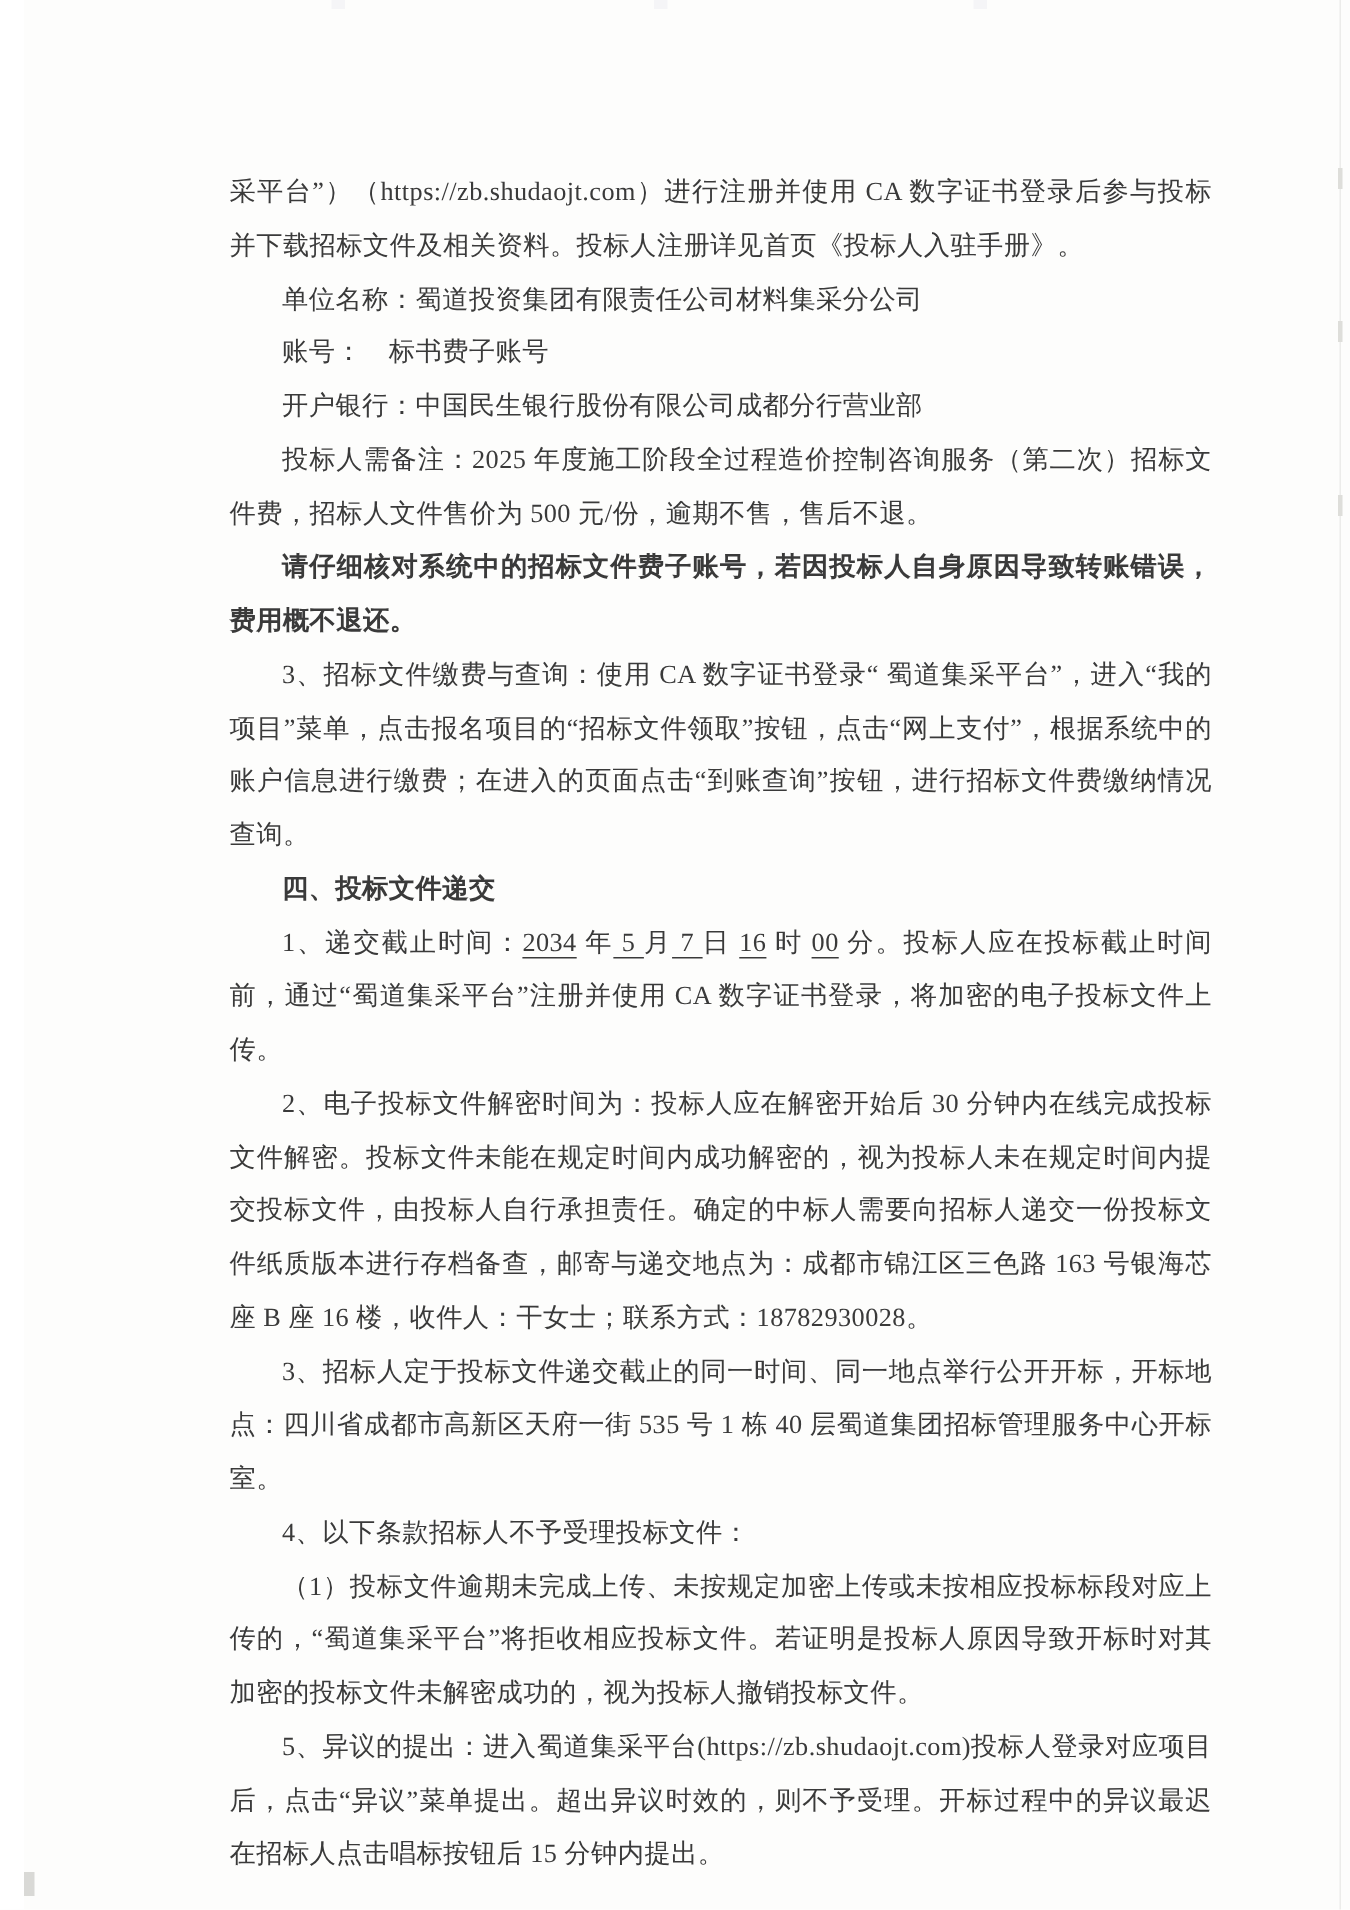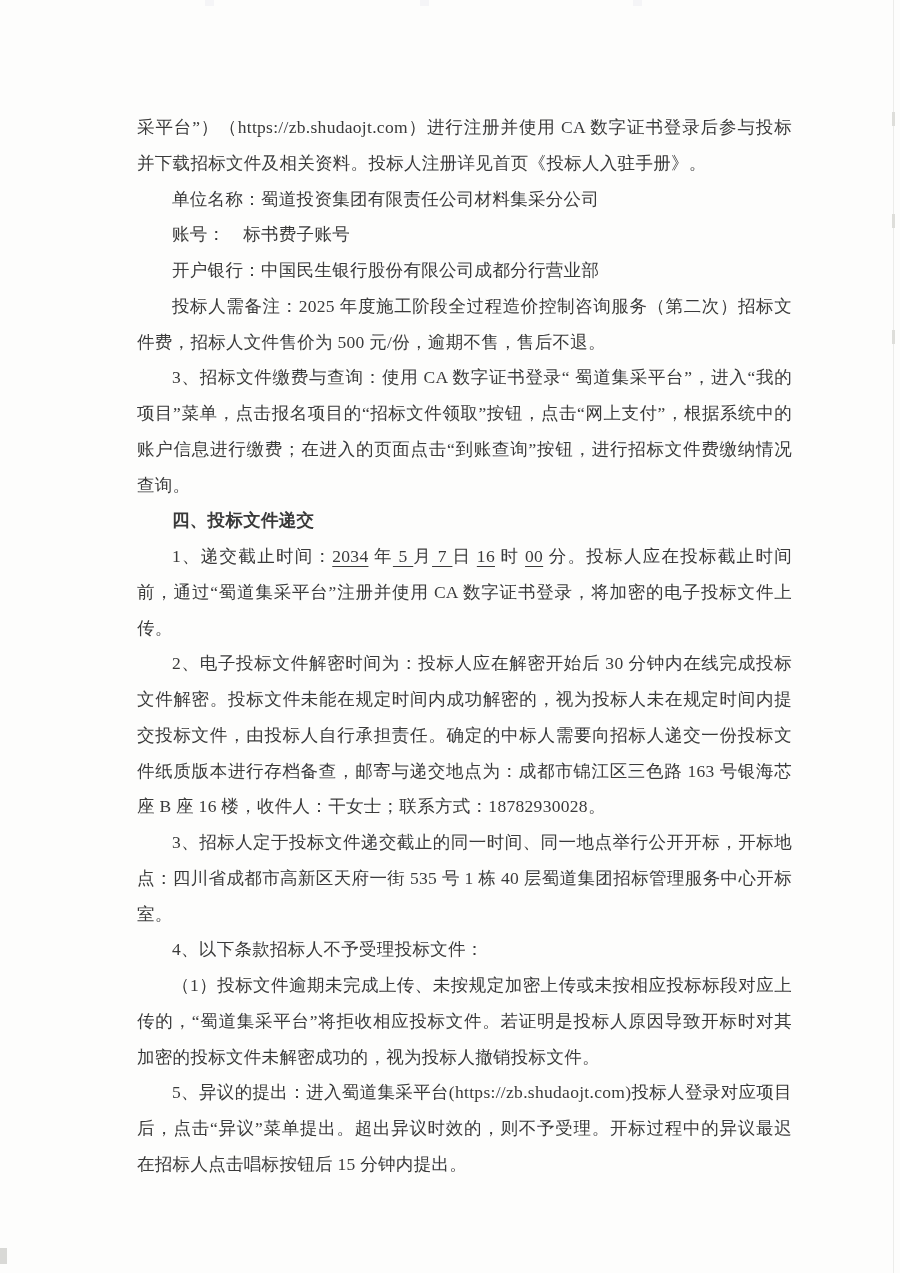--- a/index.html
+++ b/index.html
@@ -13,20 +13,21 @@
   body{
     width:900px;height:1273px;
     background:#ffffff;
     position:relative;
     overflow:hidden;
     font-family:"Liberation Serif","DejaVu Serif",serif;
   }
   .page{
     position:absolute;inset:0;
     background:var(--page);
+    margin-left:16px;
   }
   
   .top-mark{
     position:absolute;top:0;width:9px;height:6px;
     background:var(--artifact);
   }
   .top-mark.m1{left:205px;}
   .top-mark.m2{left:420px;}
   .top-mark.m3{left:633px;}
   
@@ -87,20 +88,21 @@
 
 
     <p>单位名称：蜀道投资集团有限责任公司材料集采分公司</p>
 
     <p>账号：　标书费子账号</p>
 
     <p>开户银行：中国民生银行股份有限公司成都分行营业部</p>
 
     <p>投标人需备注：2025 年度施工阶段全过程造价控制咨询服务（第二次）招标文件费，招标人文件售价为 500 元/份，逾期不售，售后不退。</p>
 
+    <p class="bold">请仔细核对系统中的招标文件费子账号，若因投标人自身原因导致转账错误，费用概不退还。</p>
 
     <p>3、招标文件缴费与查询：使用 CA 数字证书登录“ 蜀道集采平台”，进入“我的项目”菜单，点击报名项目的“招标文件领取”按钮，点击“网上支付”，根据系统中的账户信息进行缴费；在进入的页面点击“到账查询”按钮，进行招标文件费缴纳情况查询。</p>
 
     <p class="bold">四、投标文件递交</p>
 
     <p>
       <span>1、递交截止时间：</span><span class="u">2034</span><span> 年</span><span class="u"> 5 </span><span>月</span><span class="u"> 7 </span><span>日 </span><span class="u">16</span><span> 时 </span><span class="u">00</span><span> 分。投标人应在投标截止时间前，通过“蜀道集采平台”注册并使用 CA 数字证书登录，将加密的电子投标文件上传。</span>
     </p>
 
     <p>2、电子投标文件解密时间为：投标人应在解密开始后 30 分钟内在线完成投标文件解密。投标文件未能在规定时间内成功解密的，视为投标人未在规定时间内提交投标文件，由投标人自行承担责任。确定的中标人需要向招标人递交一份投标文件纸质版本进行存档备查，邮寄与递交地点为：成都市锦江区三色路 163 号银海芯座 B 座 16 楼，收件人：干女士；联系方式：18782930028。</p>

